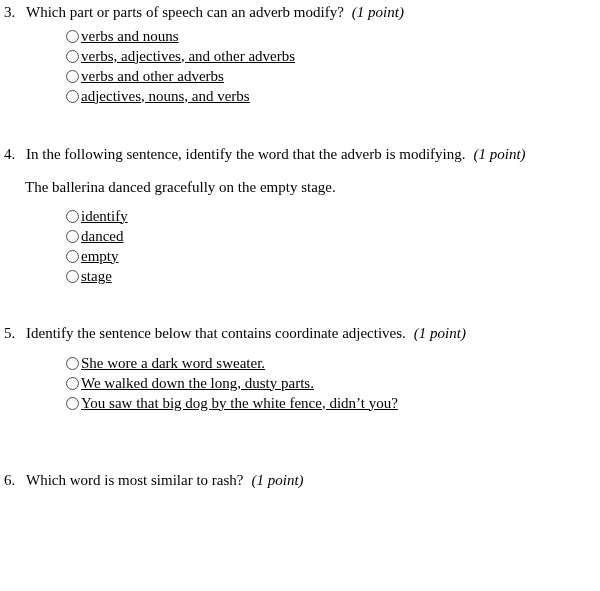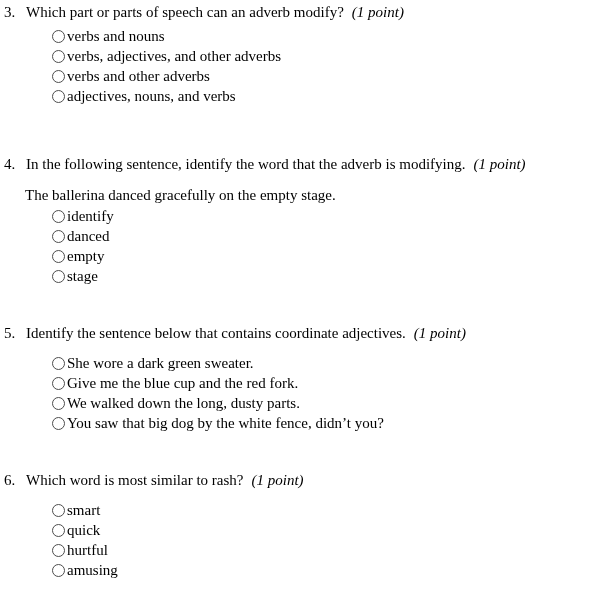--- a/index.html
+++ b/index.html
@@ -27,21 +27,22 @@
     font-style:italic;
     margin-left:8px;
   }
   .context {
     position:absolute;
     left:25px;
     white-space:nowrap;
   }
   .options {
     position:absolute;
-    left:52px;
+    left:66px;
+    text-decoration:underline;
   }
   .opt {
     display:flex;
     align-items:center;
     height:20px;
     cursor:pointer;
     white-space:nowrap;
   }
   .radio {
     appearance:none;
@@ -80,24 +81,24 @@
     <label class="opt">
       <input type="radio" name="q3" class="radio" style="">
       <span>verbs and other adverbs</span>
     </label>
     <label class="opt">
       <input type="radio" name="q3" class="radio" style="">
       <span>adjectives, nouns, and verbs</span>
     </label>
   </div>
 
-  <div class="question" style="top:156px;">
+  <div class="question" style="top:146px;">
     <span class="qnum">4.</span><span>In the following sentence, identify the word that the adverb is modifying.</span><span class="points">(1 point)</span>
   </div>
-  <div class="context" style="top:187px;">The ballerina danced gracefully on the empty stage.</div>
+  <div class="context" style="top:179px;">The ballerina danced gracefully on the empty stage.</div>
   <div class="options" style="top:206px;">
     <label class="opt">
       <input type="radio" name="q4" class="radio" style="">
       <span>identify</span>
     </label>
     <label class="opt">
       <input type="radio" name="q4" class="radio" style="">
       <span>danced</span>
     </label>
     <label class="opt">
@@ -109,52 +110,30 @@
       <span>stage</span>
     </label>
   </div>
 
   <div class="question" style="top:325px;">
     <span class="qnum">5.</span><span>Identify the sentence below that contains coordinate adjectives.</span><span class="points">(1 point)</span>
   </div>
   <div class="options" style="top:353px;">
     <label class="opt">
       <input type="radio" name="q5" class="radio" style="">
-      <span>She wore a dark green sweater.</span>
-    </label>
-    <label class="opt">
-      <input type="radio" name="q5" class="radio" style="">
-      <span>Give me the blue cup and the red fork.</span>
+      <span>She wore a dark word sweater.</span>
     </label>
     <label class="opt">
       <input type="radio" name="q5" class="radio" style="">
       <span>We walked down the long, dusty parts.</span>
     </label>
     <label class="opt">
       <input type="radio" name="q5" class="radio" style="">
       <span>You saw that big dog by the white fence, didn’t you?</span>
     </label>
   </div>
 
   <div class="question" style="top:472px;">
     <span class="qnum">6.</span><span>Which word is most similar to</span>
     <span class="italic-word">rash</span><span>?</span><span class="points">(1 point)</span>
   </div>
-  <div class="options" style="top:500px;">
-    <label class="opt">
-      <input type="radio" name="q6" class="radio" style="">
-      <span>smart</span>
-    </label>
-    <label class="opt">
-      <input type="radio" name="q6" class="radio" style="">
-      <span>quick</span>
-    </label>
-    <label class="opt">
-      <input type="radio" name="q6" class="radio" style="">
-      <span>hurtful</span>
-    </label>
-    <label class="opt">
-      <input type="radio" name="q6" class="radio" style="">
-      <span>amusing</span>
-    </label>
-  </div>
 
 </div>
 
 </body></html>

